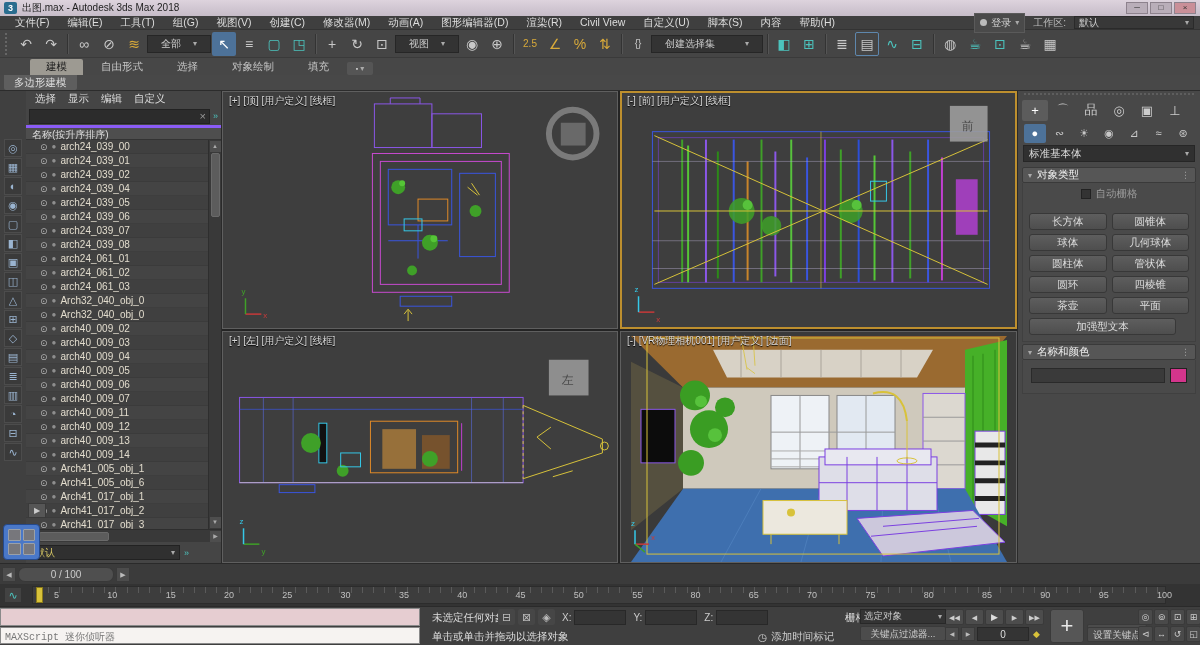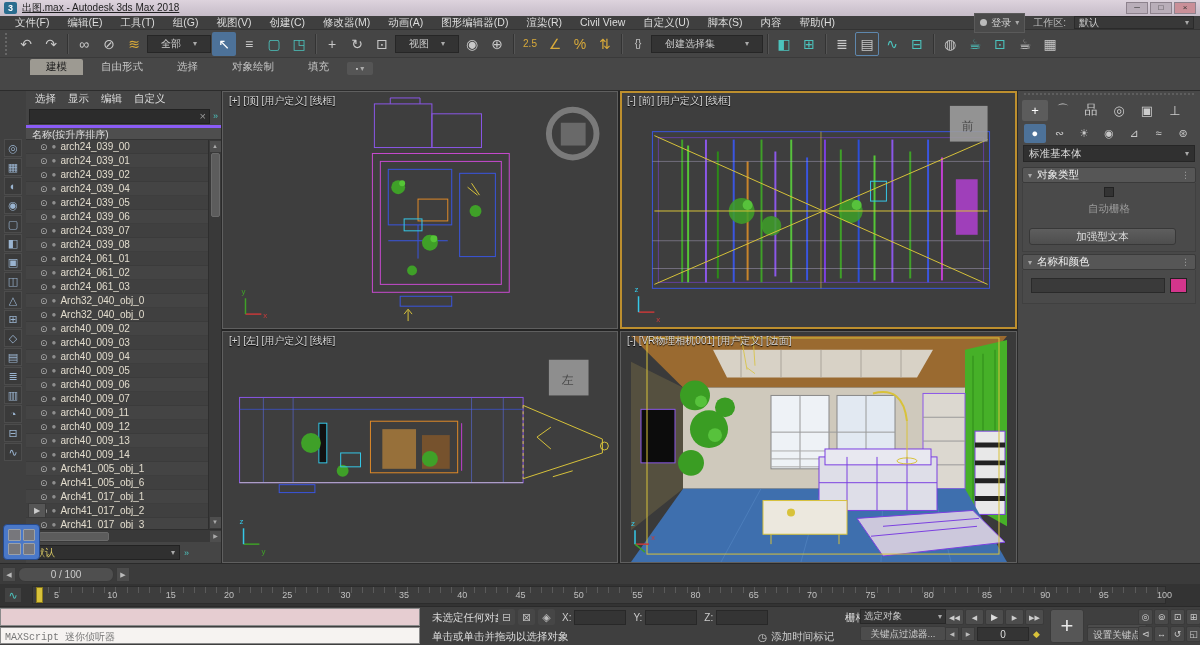--- a/index.html
+++ b/index.html
@@ -3,21 +3,21 @@
 <meta charset="utf-8">
 <style>
   * { margin:0; padding:0; box-sizing:border-box; }
   html,body { width:1200px; height:645px; overflow:hidden; }
   body { font-family:"Liberation Sans","DejaVu Sans",sans-serif; font-size:11px; color:#d6d6d6; background:#444; }
   #app { position:relative; width:1200px; height:645px; background:#454545; }
 
   
   .titlebar { height:16px; background:linear-gradient(#ddd3dd,#c6bcc8); display:flex; align-items:center; padding:0 4px; color:#1e1e1e; }
   .appicon { width:13px; height:12px; background:#2a6d8f; color:#fff; font-weight:bold; font-size:9px; line-height:12px; text-align:center; border-radius:2px; margin-right:5px; }
-  .title { font-size:10px;text-decoration:underline; }
+  .title { font-size:10px; }
   .winbtns { margin-left:auto; display:flex; gap:2px; }
   .winbtn { width:22px; height:12px; background:#b9aeb9; border:1px solid #8d828d; font-size:8px; line-height:10px; text-align:center; color:#333; }
   .winbtn.close { background:#c98f98; }
 
   
   .menubar { height:14px; background:#3f3f3f; display:flex; align-items:center; padding:0 6px; border-bottom:1px solid #333; }
   .menus { display:flex; gap:0; }
   .menu-item { padding:0 9px; font-size:10.5px; color:#ddd; cursor:default; }
   .mb-right { margin-left:auto; display:flex; align-items:center; gap:8px; }
   .login { display:flex; align-items:center; gap:4px; background:#4a4a4a; border:1px solid #5a5a5a; padding:0 5px; height:20px; font-size:10px;margin-left:16px; }
@@ -90,21 +90,21 @@
   .cp-tab { width:26px; height:21px; display:flex; align-items:center; justify-content:center; font-size:13px; color:#ccc; border-radius:2px; }
   .cp-tab.active { background:#5c5c5c; color:#fff; }
   .cp-sub { height:22px; display:flex; align-items:center; padding:0 6px; gap:3px; }
   .cp-sub-ic { width:22px; height:19px; display:flex; align-items:center; justify-content:center; font-size:11px; color:#c8c8c8; border-radius:2px; }
   .cp-sub-ic.active { background:#4d7299; color:#fff; }
   .cp-drop { margin:1px 5px 3px; height:17px; background:#303030; border:1px solid #262626; display:flex; align-items:center; justify-content:space-between; padding:0 5px; color:#ddd; font-size:10.5px; }
   .rollout { margin:2px 4px 0; }
   .roll-head { height:16px; background:#565656; border:1px solid #3a3a3a; border-radius:2px; display:flex; align-items:center; padding:0 5px; gap:5px; font-size:10.5px; color:#eee; }
   .roll-pin { margin-left:auto; color:#999; font-size:9px; }
   .roll-body { background:#4a4a4a; border:1px solid #404040; border-top:none; padding:4px 6px 6px; }
-  .autogrid { display:flex; align-items:center; justify-content:center; gap:5px; color:#9a9a9a; font-size:10.5px; margin-bottom:12px;flex-direction:column; }
+  .autogrid { display:flex; align-items:center; justify-content:center; gap:5px; color:#9a9a9a; font-size:10.5px; margin-bottom:12px; }
   .cbx { width:10px; height:10px; background:#333; border:1px solid #222; }
   .btn-grid { display:grid; grid-template-columns:1fr 1fr; gap:4px 5px; }
   .cp-btn { height:17px; background:linear-gradient(#5e5e5e,#4e4e4e); border:1px solid #383838; border-radius:3px; color:#ddd; font-size:10.5px; display:flex; align-items:center; justify-content:center; }
   .cp-btn.wide { grid-column:1 / 2; width:92%; }
   .namecolor { display:flex; align-items:center; gap:5px; padding:4px 2px; }
   .name-well { flex:1; height:15px; background:#3a3a3a; border:1px solid #2a2a2a; }
   .swatch { width:17px; height:15px; border:1px solid #222; }
 
   
   .timerow { height:21px; background:#3b3b3b; border-top:1px solid #2a2a2a; display:flex; align-items:center; padding:0 2px; gap:2px; position:relative; }
@@ -254,20 +254,23 @@
       <span class="rtab active">建模</span>
       <span class="rtab">自由形式</span>
       <span class="rtab">选择</span>
       <span class="rtab">对象绘制</span>
       <span class="rtab">填充</span>
       <span class="rconf">
           <span>▪</span>
           <span class="caret">▾</span>
         </span>
     </div>
+    <div class="rpanelrow">
+      <span class="rpanel">多边形建模</span>
+    </div>
   </div>
 
   <div class="main">
 
     <div class="explorer">
       <div class="exp-strip">
 
       <span class="strip-ic">◎</span>
           <span class="strip-ic">▦</span>
           <span class="strip-ic">◐</span>
@@ -718,20 +721,33 @@
         <div class="roll-head">
           <span class="caret">▾</span>
           <span>对象类型</span>
           <span class="roll-pin">⋮</span>
         </div>
         <div class="roll-body">
           <div class="autogrid">
             <span class="cbx"></span>
             <span>自动栅格</span>
           </div>
+          <div class="btn-grid">
+
+          <span class="cp-btn">长方体</span>
+              <span class="cp-btn">圆锥体</span>
+              <span class="cp-btn">球体</span>
+              <span class="cp-btn">几何球体</span>
+              <span class="cp-btn">圆柱体</span>
+              <span class="cp-btn">管状体</span>
+              <span class="cp-btn">圆环</span>
+              <span class="cp-btn">四棱锥</span>
+              <span class="cp-btn">茶壶</span>
+              <span class="cp-btn">平面</span>
+            </div>
           <div style="margin-top:4px">
             <span class="cp-btn wide" style="display:flex">加强型文本</span>
           </div>
         </div>
       </div>
       <div class="rollout">
         <div class="roll-head">
           <span class="caret">▾</span>
           <span>名称和颜色</span>
           <span class="roll-pin">⋮</span>

